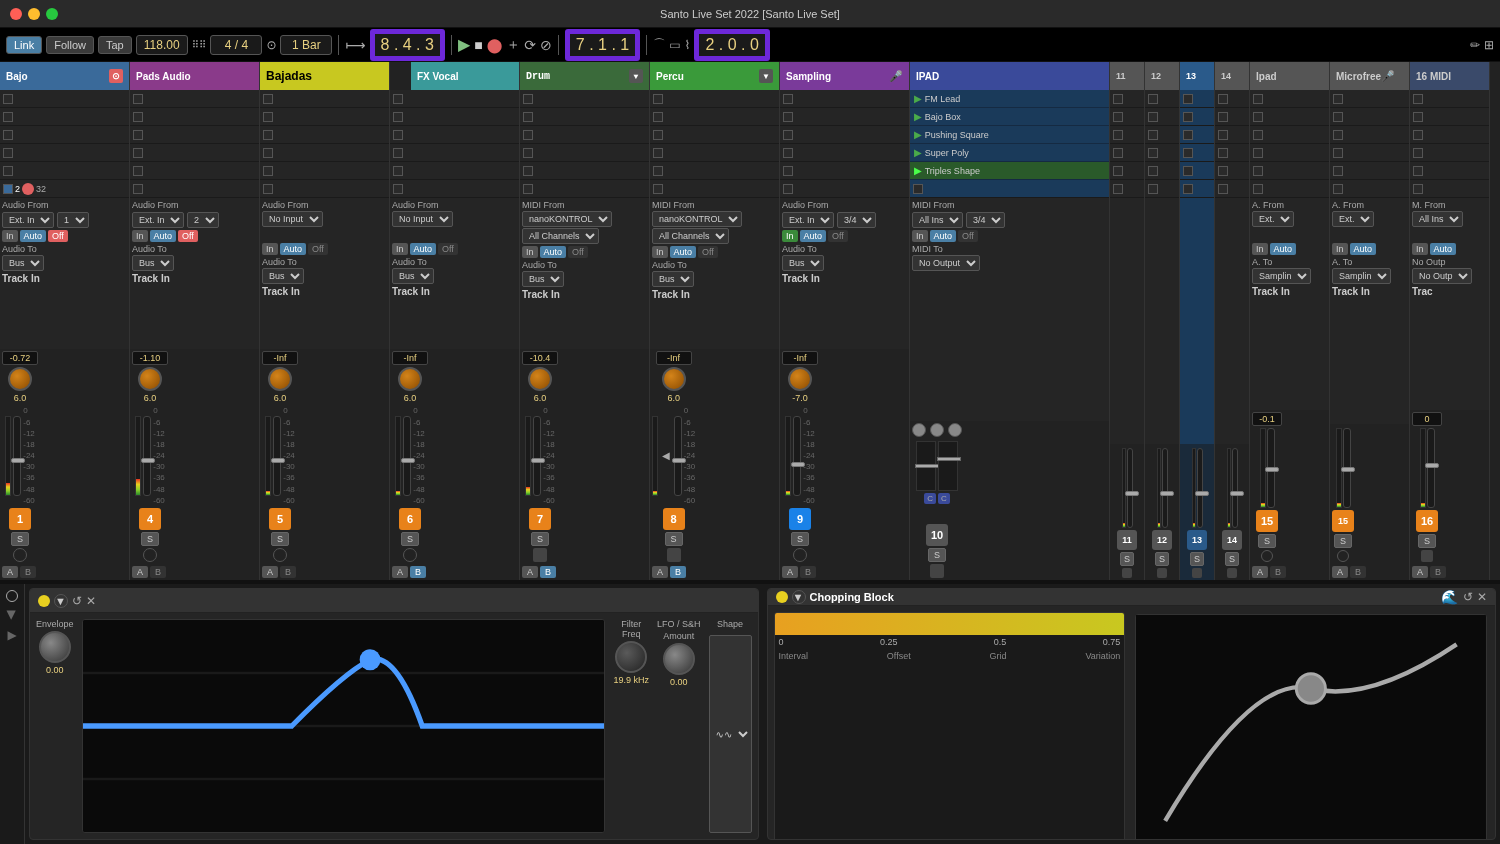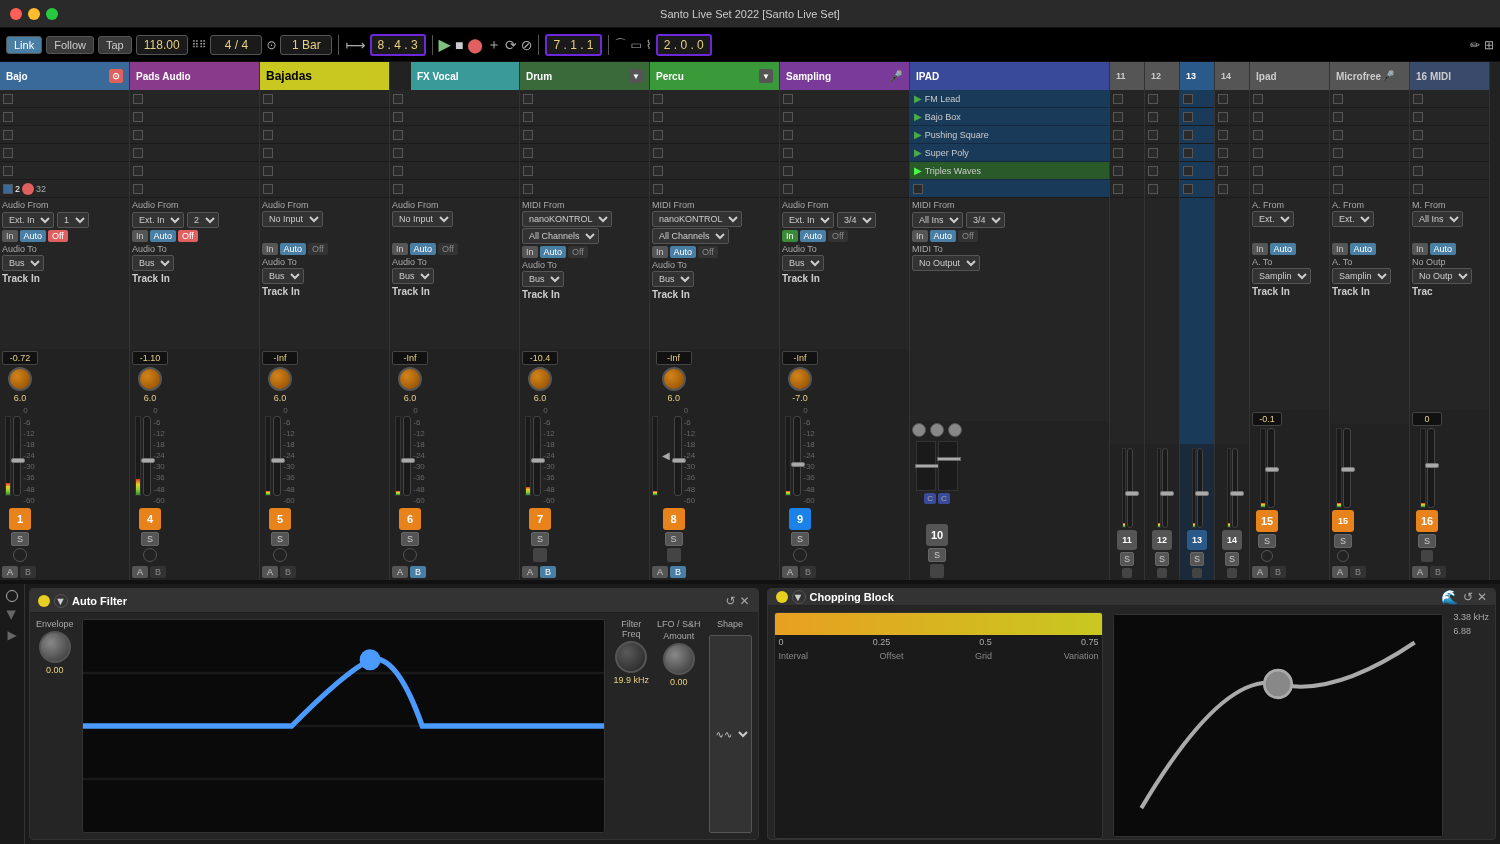--- a/index.html
+++ b/index.html
@@ -65,24 +65,24 @@
       text-align: center;
     }
     .transport-divider {
       width: 1px; height: 20px;
       background: #555;
       margin: 0 2px;
     }
     .transport-num {
       color: #e8d080;
       background: #1a1a1a;
-      border: 2px solid #6d28d9;
+      border: 5px solid #6d28d9;
       padding: 2px 6px;
       border-radius: 3px;
-      font-size: 12px;
+      font-size: 16px;
     }
     .play-btn { color: #80c080; font-size: 16px; cursor: pointer; }
     .stop-btn { color: #ccc; font-size: 14px; cursor: pointer; }
     .rec-btn { color: #e06060; font-size: 14px; cursor: pointer; }
 
     
     #main {
       display: flex;
       flex-direction: column;
       height: calc(844px - 28px - 34px);
@@ -759,21 +759,21 @@
           <div style="width:14px;height:14px;border-radius:50%;background:#222;border:1px solid #555;margin-top:2px;"></div>
         </div>
       </div>
       <div class="ab-row">
         <button class="ab-btn ab-a">A</button>
         <button class="ab-btn ab-b ab-b-active">B</button>
       </div>
     </div>
 
     <div class="track-column col-drum">
-      <div class="track-header" style="background:#3a6a3a;">
+      <div class="track-header" style="background:#3a6a3a;font-family:Liberation Mono, monospace;">
         <span style="flex:1;font-size:10px;">Drum</span>
         <div class="track-header-btn" style="background:#555;font-size:8px;">▼</div>
       </div>
       <div class="clip-slots">
         <div class="clip-slot">
             <div class="sq"></div>
           </div>
         <div class="clip-slot">
             <div class="sq"></div>
           </div>
@@ -996,21 +996,21 @@
         <div class="instrument-item">
           <span class="play-tri">▶</span>
           <span>Pushing Square</span>
         </div>
         <div class="instrument-item">
           <span class="play-tri">▶</span>
           <span>Super Poly</span>
         </div>
         <div class="instrument-item" style="background:#2a5a2a;">
           <span class="play-tri" style="color:#4aff4a;">▶</span>
-          <span>Triples Waves</span>
+          <span>Triples Shape</span>
         </div>
         <div class="clip-slot">
             <div class="sq"></div>
           </div>
       </div>
       <div class="mixer-section">
         <div class="section-label">MIDI From</div>
         <select class="dropdown-sm">
           <option>All Ins</option>
         </select>
@@ -1415,21 +1415,20 @@
     <div style="width:25px;background:#1a1a1a;border-right:1px solid #333;display:flex;flex-direction:column;align-items:center;padding-top:6px;gap:6px;">
       <div style="width:12px;height:12px;border-radius:50%;border:1px solid #aaa;"></div>
       <div style="font-size:12px;color:#666;cursor:pointer;transform:rotate(90deg);">▶</div>
       <div style="font-size:12px;color:#666;cursor:pointer;">▶</div>
     </div>
 
     <div class="device-panel">
       <div class="device-header">
         <div class="device-power"></div>
         <div style="width:14px;height:14px;border-radius:50%;border:1px solid #555;background:#333;cursor:pointer;">▼</div>
-        <span class="device-title">Auto Filter</span>
         <span class="device-icon">↺</span>
         <span class="device-icon">✕</span>
       </div>
       <div class="device-body">
         <div class="knob-section">
           <span class="knob-label">Envelope</span>
           <div class="knob-med"></div>
           <span class="knob-val">0.00</span>
         </div>
         <div class="filter-display">
@@ -1495,20 +1494,16 @@
             <span>Variation</span>
           </div>
         </div>
         <div class="chop-curve">
           <svg width="100%" height="100%" viewBox="0 0 120 80" preserveAspectRatio="none">
             <rect width="120" height="80" fill="#0a0a0a"></rect>
             <path d="M10,70 Q40,20 60,25 Q80,30 110,10" stroke="#aaa" stroke-width="1.5" fill="none"></path>
             <circle cx="60" cy="25" r="5" fill="#888" stroke="#aaa" stroke-width="1"></circle>
           </svg>
         </div>
-        <div style="display:flex;flex-direction:column;gap:4px;font-size:9px;color:#aaa;">
-          <div>3.38 kHz</div>
-          <div>6.88</div>
-        </div>
       </div>
     </div>
   </div>
 </div>
 
 </body></html>

